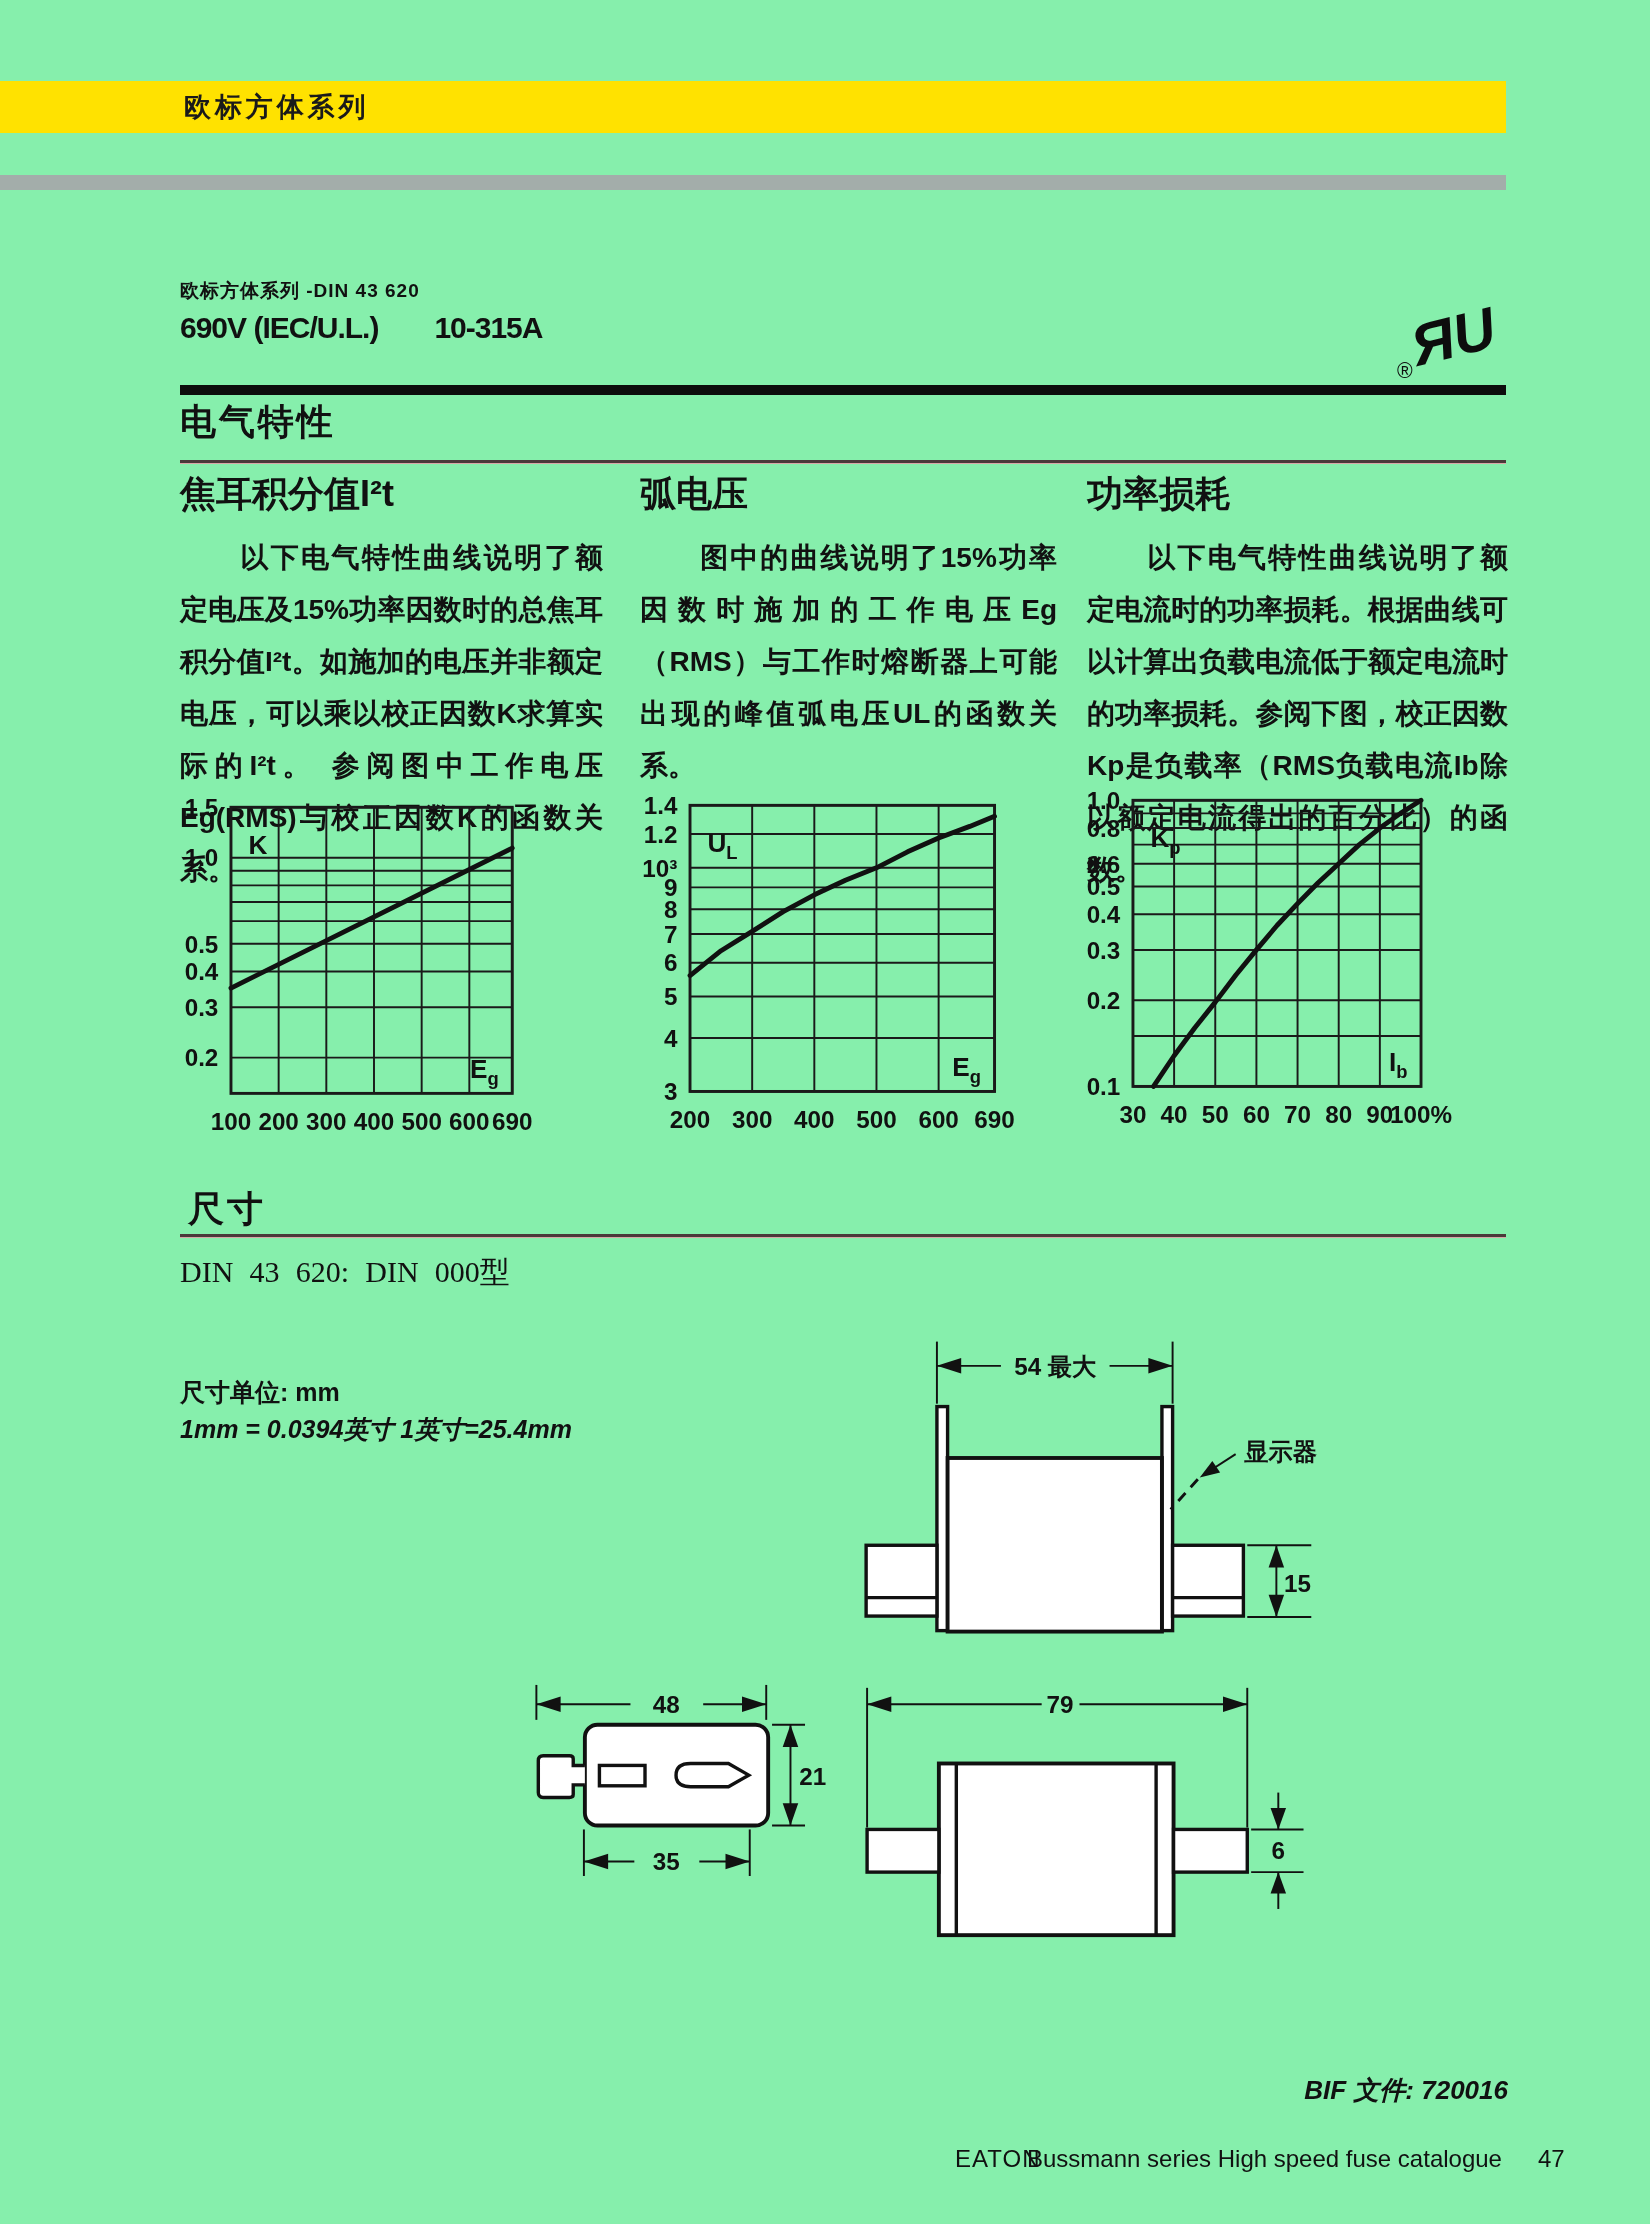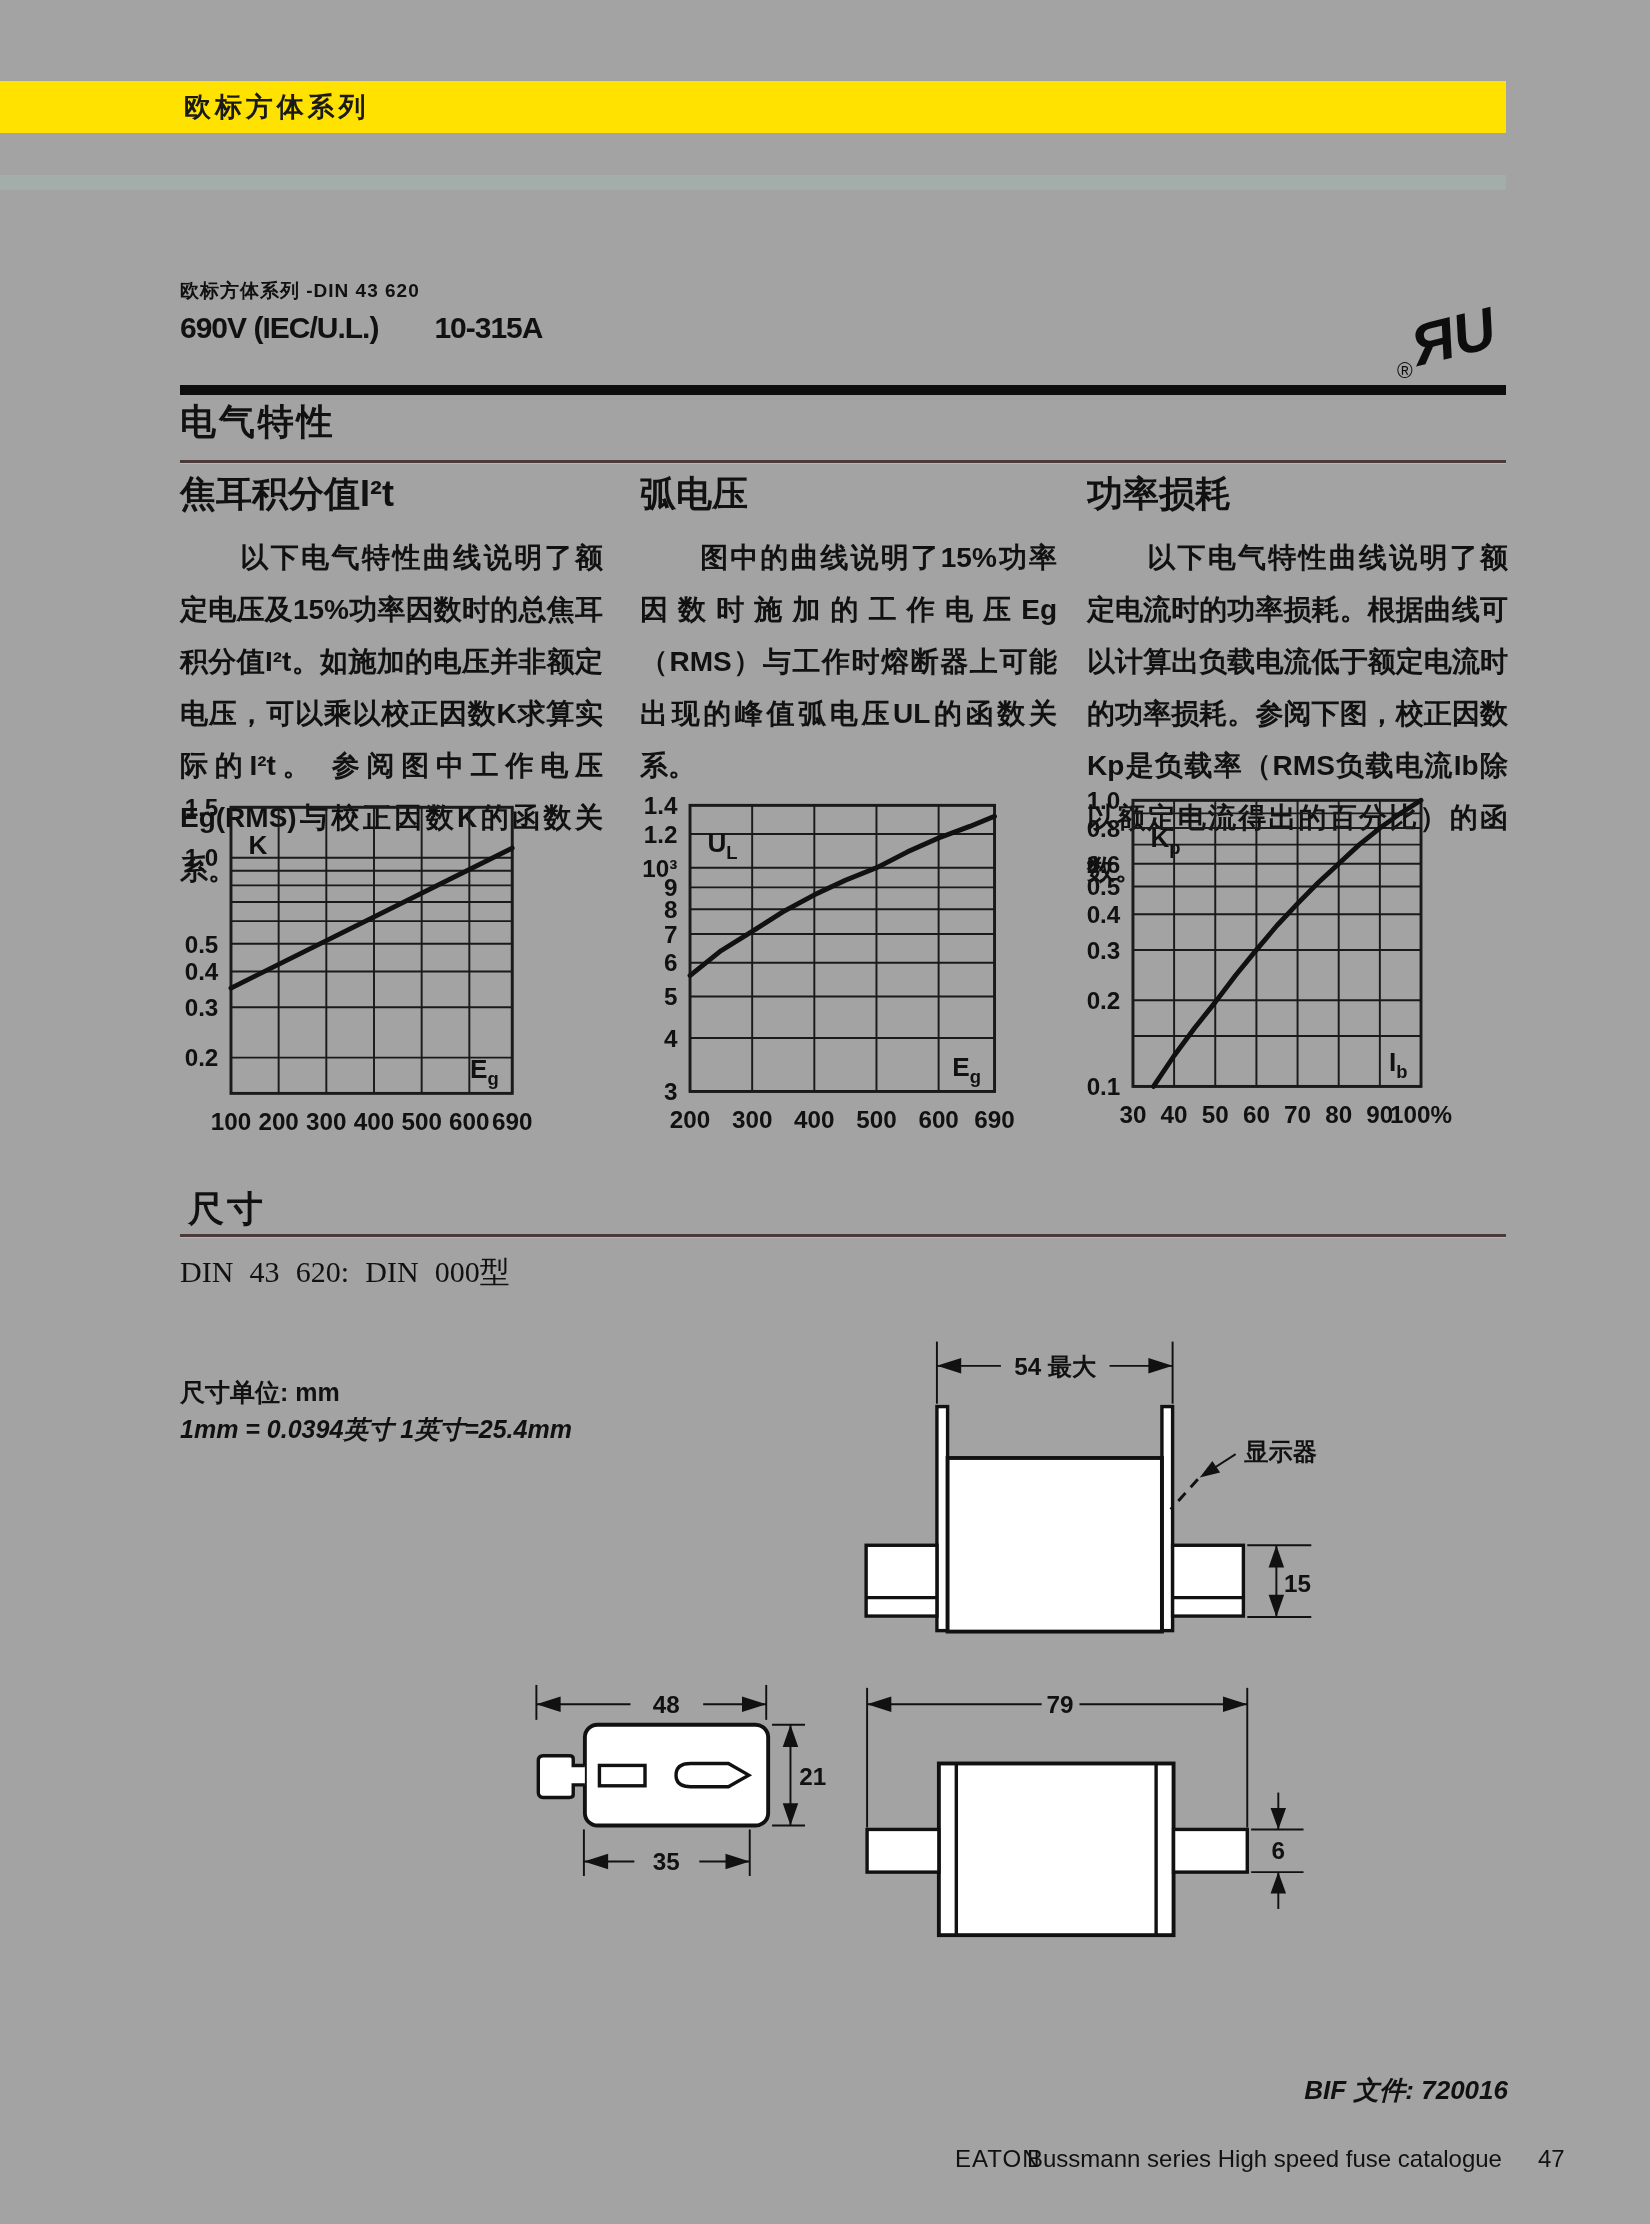--- a/index.html
+++ b/index.html
@@ -1,16 +1,16 @@
 <!DOCTYPE html>
 <html><head>
 <meta charset="utf-8">
 <style>
   html,body{margin:0;padding:0;background:#e8e8e8;}
-  #page{position:relative;width:1651px;height:2224px;background:#a3a3a3;color:#111;
+  #page{position:relative;width:1651px;height:2224px;background:#86efac;color:#111;
         font-family:"Liberation Sans","DejaVu Sans",sans-serif;overflow:hidden;}
   .abs{position:absolute;}
   
   #banner{left:0;top:81px;width:1506px;height:52px;}
   #banner .txt{position:absolute;left:184px;top:0;line-height:52px;font-size:27px;font-weight:700;letter-spacing:3.9px;color:#1a1a1a;}
   #graybar{left:0;top:175px;width:1506px;height:14.6px;}
   
   #series-title{left:180px;top:278px;font-size:19px;font-weight:800;letter-spacing:1px;}
   #main-title{left:180px;top:311px;font-size:30px;font-weight:700;letter-spacing:-1px;}
   #main-title .amp{margin-left:56px;}

